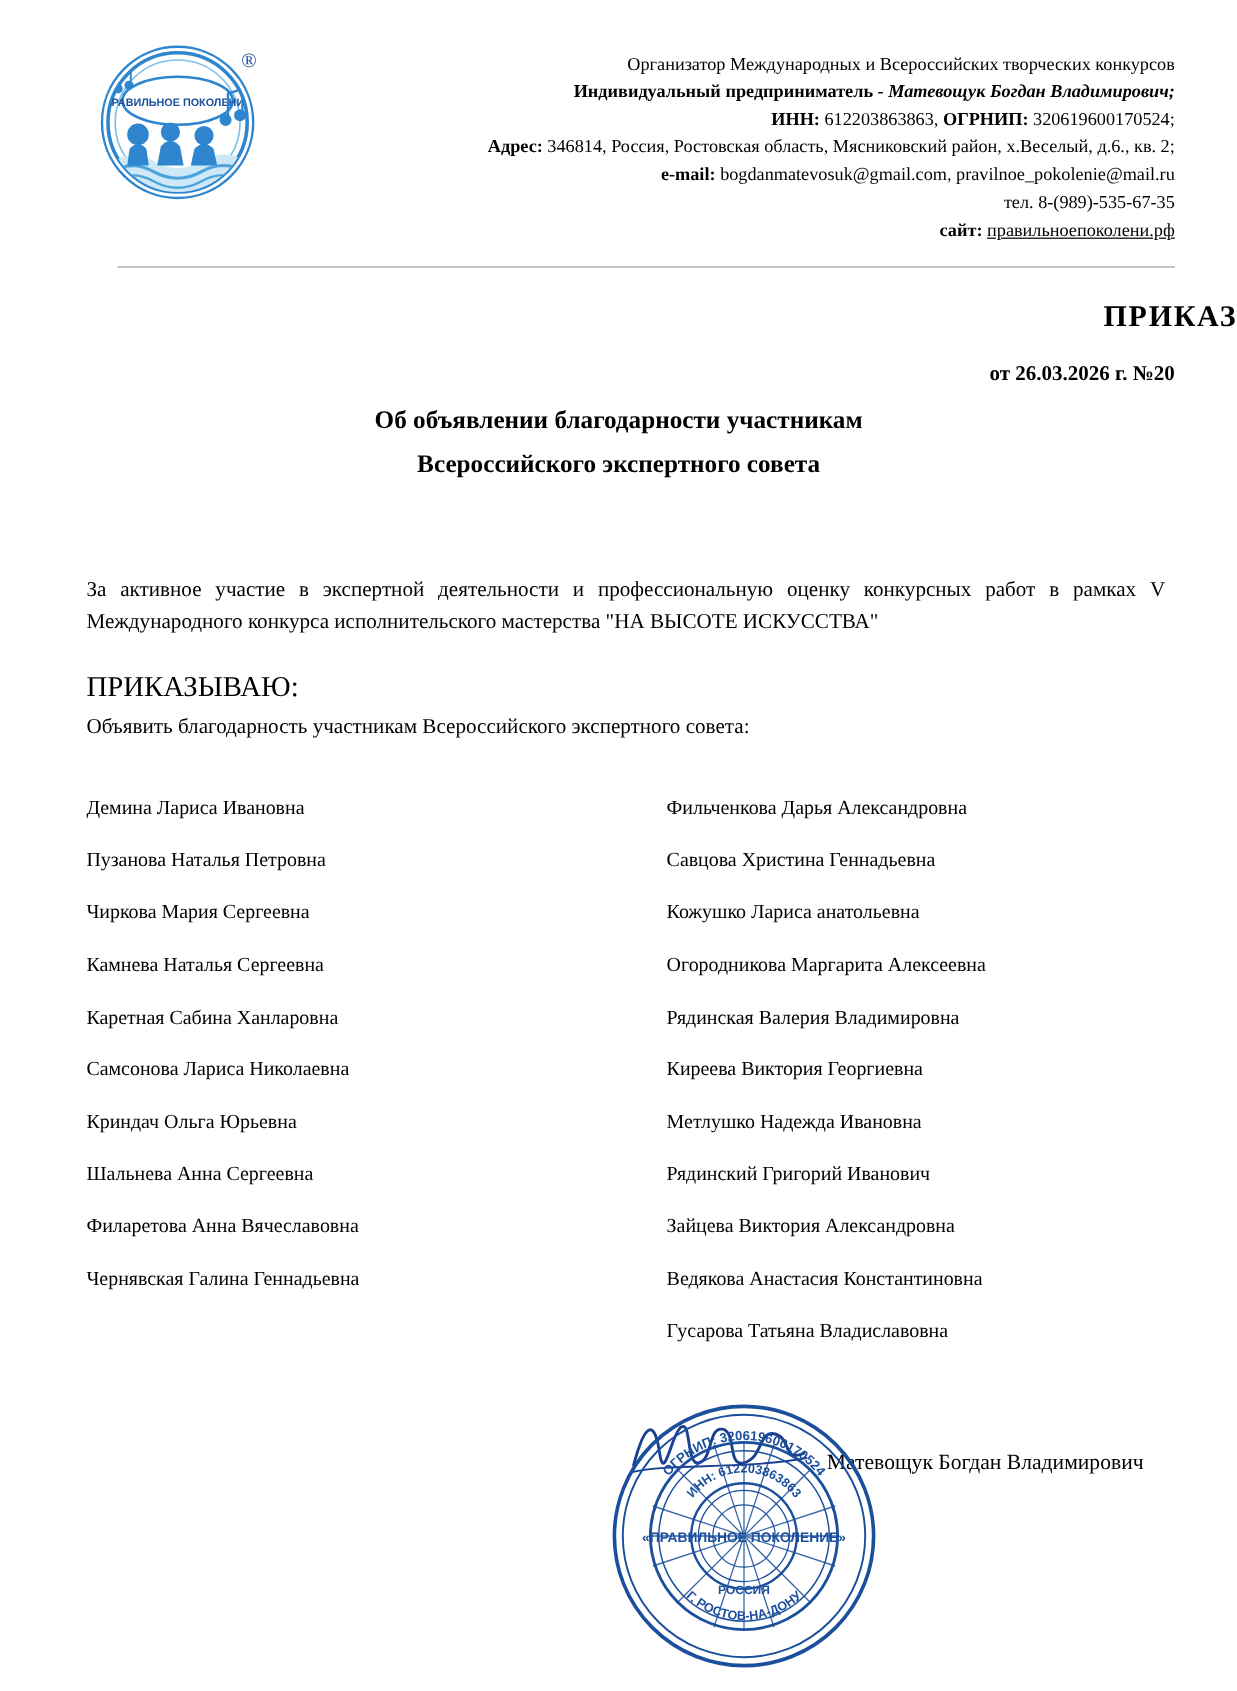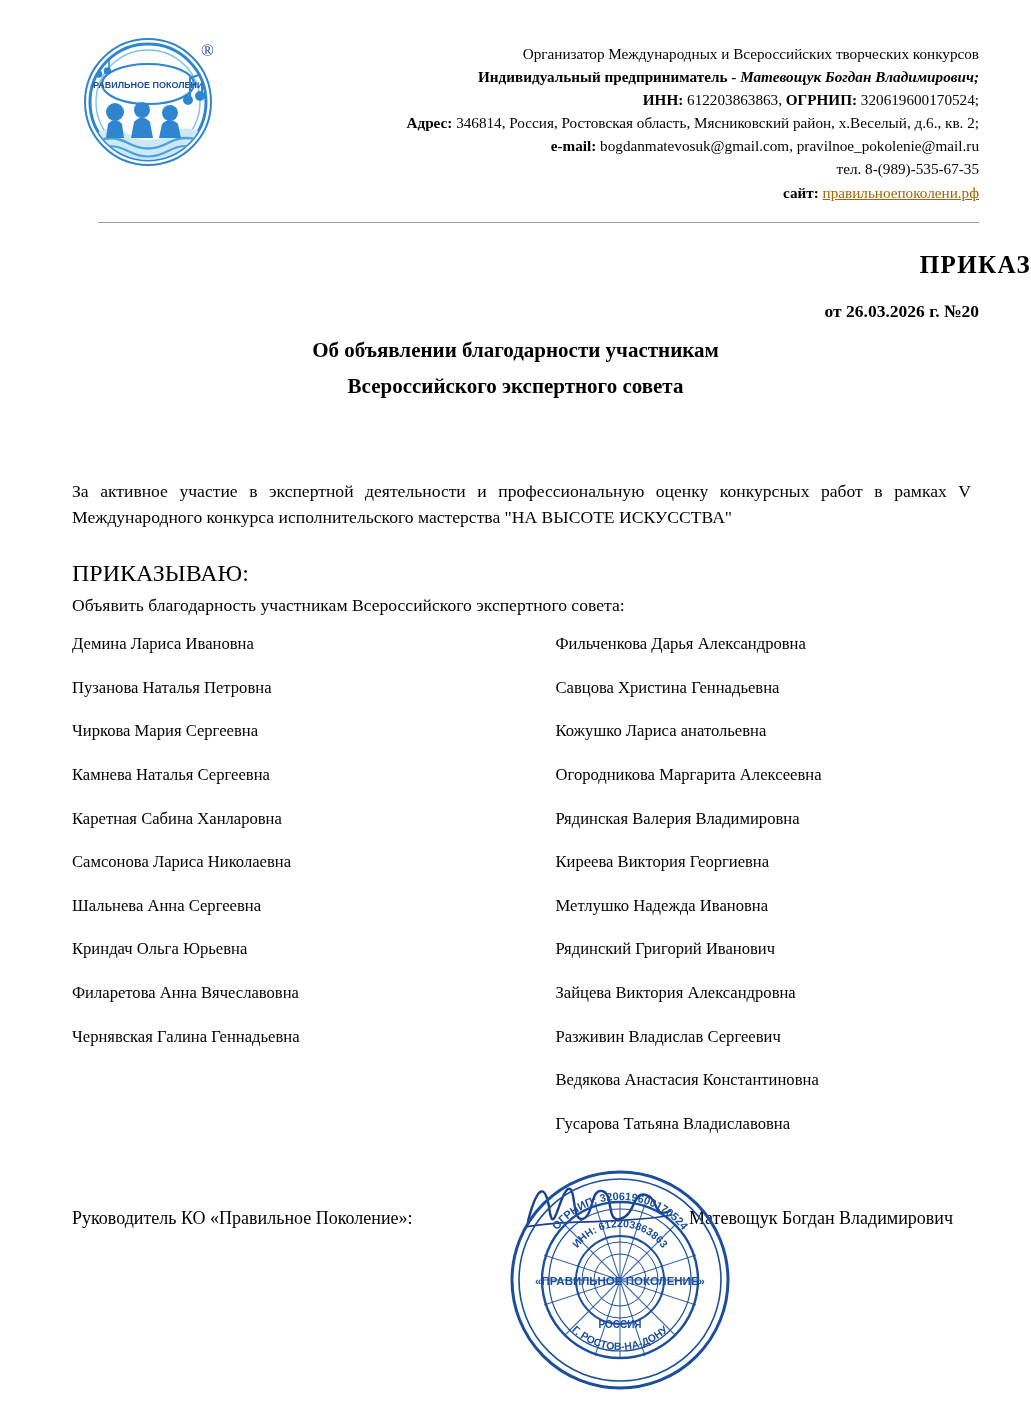--- a/index.html
+++ b/index.html
@@ -52,21 +52,21 @@
     text-align: right;
     font-size: 15.2px;
     line-height: 1.52;
     padding-top: 8px;
     padding-right: 12px;
   }
   .header-text .line { white-space: nowrap; }
   .header-text b { font-weight: bold; }
   .header-text i { font-style: italic; }
   .site-link {
-    color: #a16207;
+    color: #000000;
   }
 
   .rule {
     border: none;
     border-top: 1px solid #9a9a9a;
     margin: 18px 52px 0 98px;
   }
 
   
   .title {
@@ -108,21 +108,21 @@
   }
 
   .command-sub {
     margin: 8px 0 0 72px;
     font-size: 17.6px;
   }
 
   
   .names {
     display: flex;
-    margin-top: 20px;
+    margin-top: 49px;
     padding: 0 60px 0 72px;
   }
   .names-col {
     flex: 1 1 50%;
   }
   .names-col.right { padding-left: 68px; }
   .name-item {
     font-size: 16.6px;
     line-height: 1;
     padding: 0 0 27px 0;
@@ -234,43 +234,41 @@
   <div class="command-sub">Объявить благодарность участникам Всероссийского экспертного совета:</div>
 
   <div class="names">
     <div class="names-col left">
       <div class="name-item">Демина Лариса  Ивановна</div>
       <div class="name-item">Пузанова Наталья Петровна</div>
       <div class="name-item">Чиркова Мария Сергеевна</div>
       <div class="name-item">Камнева Наталья Сергеевна</div>
       <div class="name-item">Каретная Сабина Ханларовна</div>
       <div class="name-item">Самсонова Лариса Николаевна</div>
+      <div class="name-item">Криндач Ольга Юрьевна</div>
       <div class="name-item">Шальнева Анна Сергеевна</div>
-      <div class="name-item">Криндач Ольга Юрьевна</div>
       <div class="name-item">Филаретова Анна Вячеславовна</div>
       <div class="name-item">Чернявская Галина Геннадьевна</div>
     </div>
     <div class="names-col right">
       <div class="name-item">Фильченкова Дарья Александровна</div>
       <div class="name-item">Савцова Христина Геннадьевна</div>
       <div class="name-item">Кожушко Лариса анатольевна</div>
       <div class="name-item">Огородникова Маргарита Алексеевна</div>
       <div class="name-item">Рядинская Валерия Владимировна</div>
       <div class="name-item">Киреева Виктория Георгиевна</div>
       <div class="name-item">Метлушко Надежда Ивановна</div>
       <div class="name-item">Рядинский Григорий Иванович</div>
       <div class="name-item">Зайцева Виктория Александровна</div>
-      <div class="name-item">Разживин Владислав Сергеевич</div>
       <div class="name-item">Ведякова Анастасия Константиновна</div>
       <div class="name-item">Гусарова Татьяна Владиславовна</div>
     </div>
   </div>
 
   <div class="signature">
-    <span class="sig-role">Руководитель КО «Правильное Поколение»:</span>
     <span class="sig-name">Матевощук Богдан Владимирович</span>
   </div>
 
   <svg class="sign-scribble" viewBox="0 0 170 70">
     <path d="M8 46 C 18 8, 26 8, 30 38 C 34 60, 40 18, 48 14 C 56 10, 52 46, 62 44 C 74 42, 70 14, 82 16 C 94 18, 86 48, 100 44 C 116 40, 112 16, 126 20 C 140 24, 132 44, 150 36" fill="none" stroke="#1b3f8f" stroke-width="2.4" stroke-linecap="round"></path>
     <path d="M6 52 C 40 44, 96 50, 152 40" fill="none" stroke="#1b3f8f" stroke-width="1.6" stroke-linecap="round"></path>
   </svg>
 
   <div class="stamp-wrap">
     <svg width="230" height="230" viewBox="0 0 230 230">

